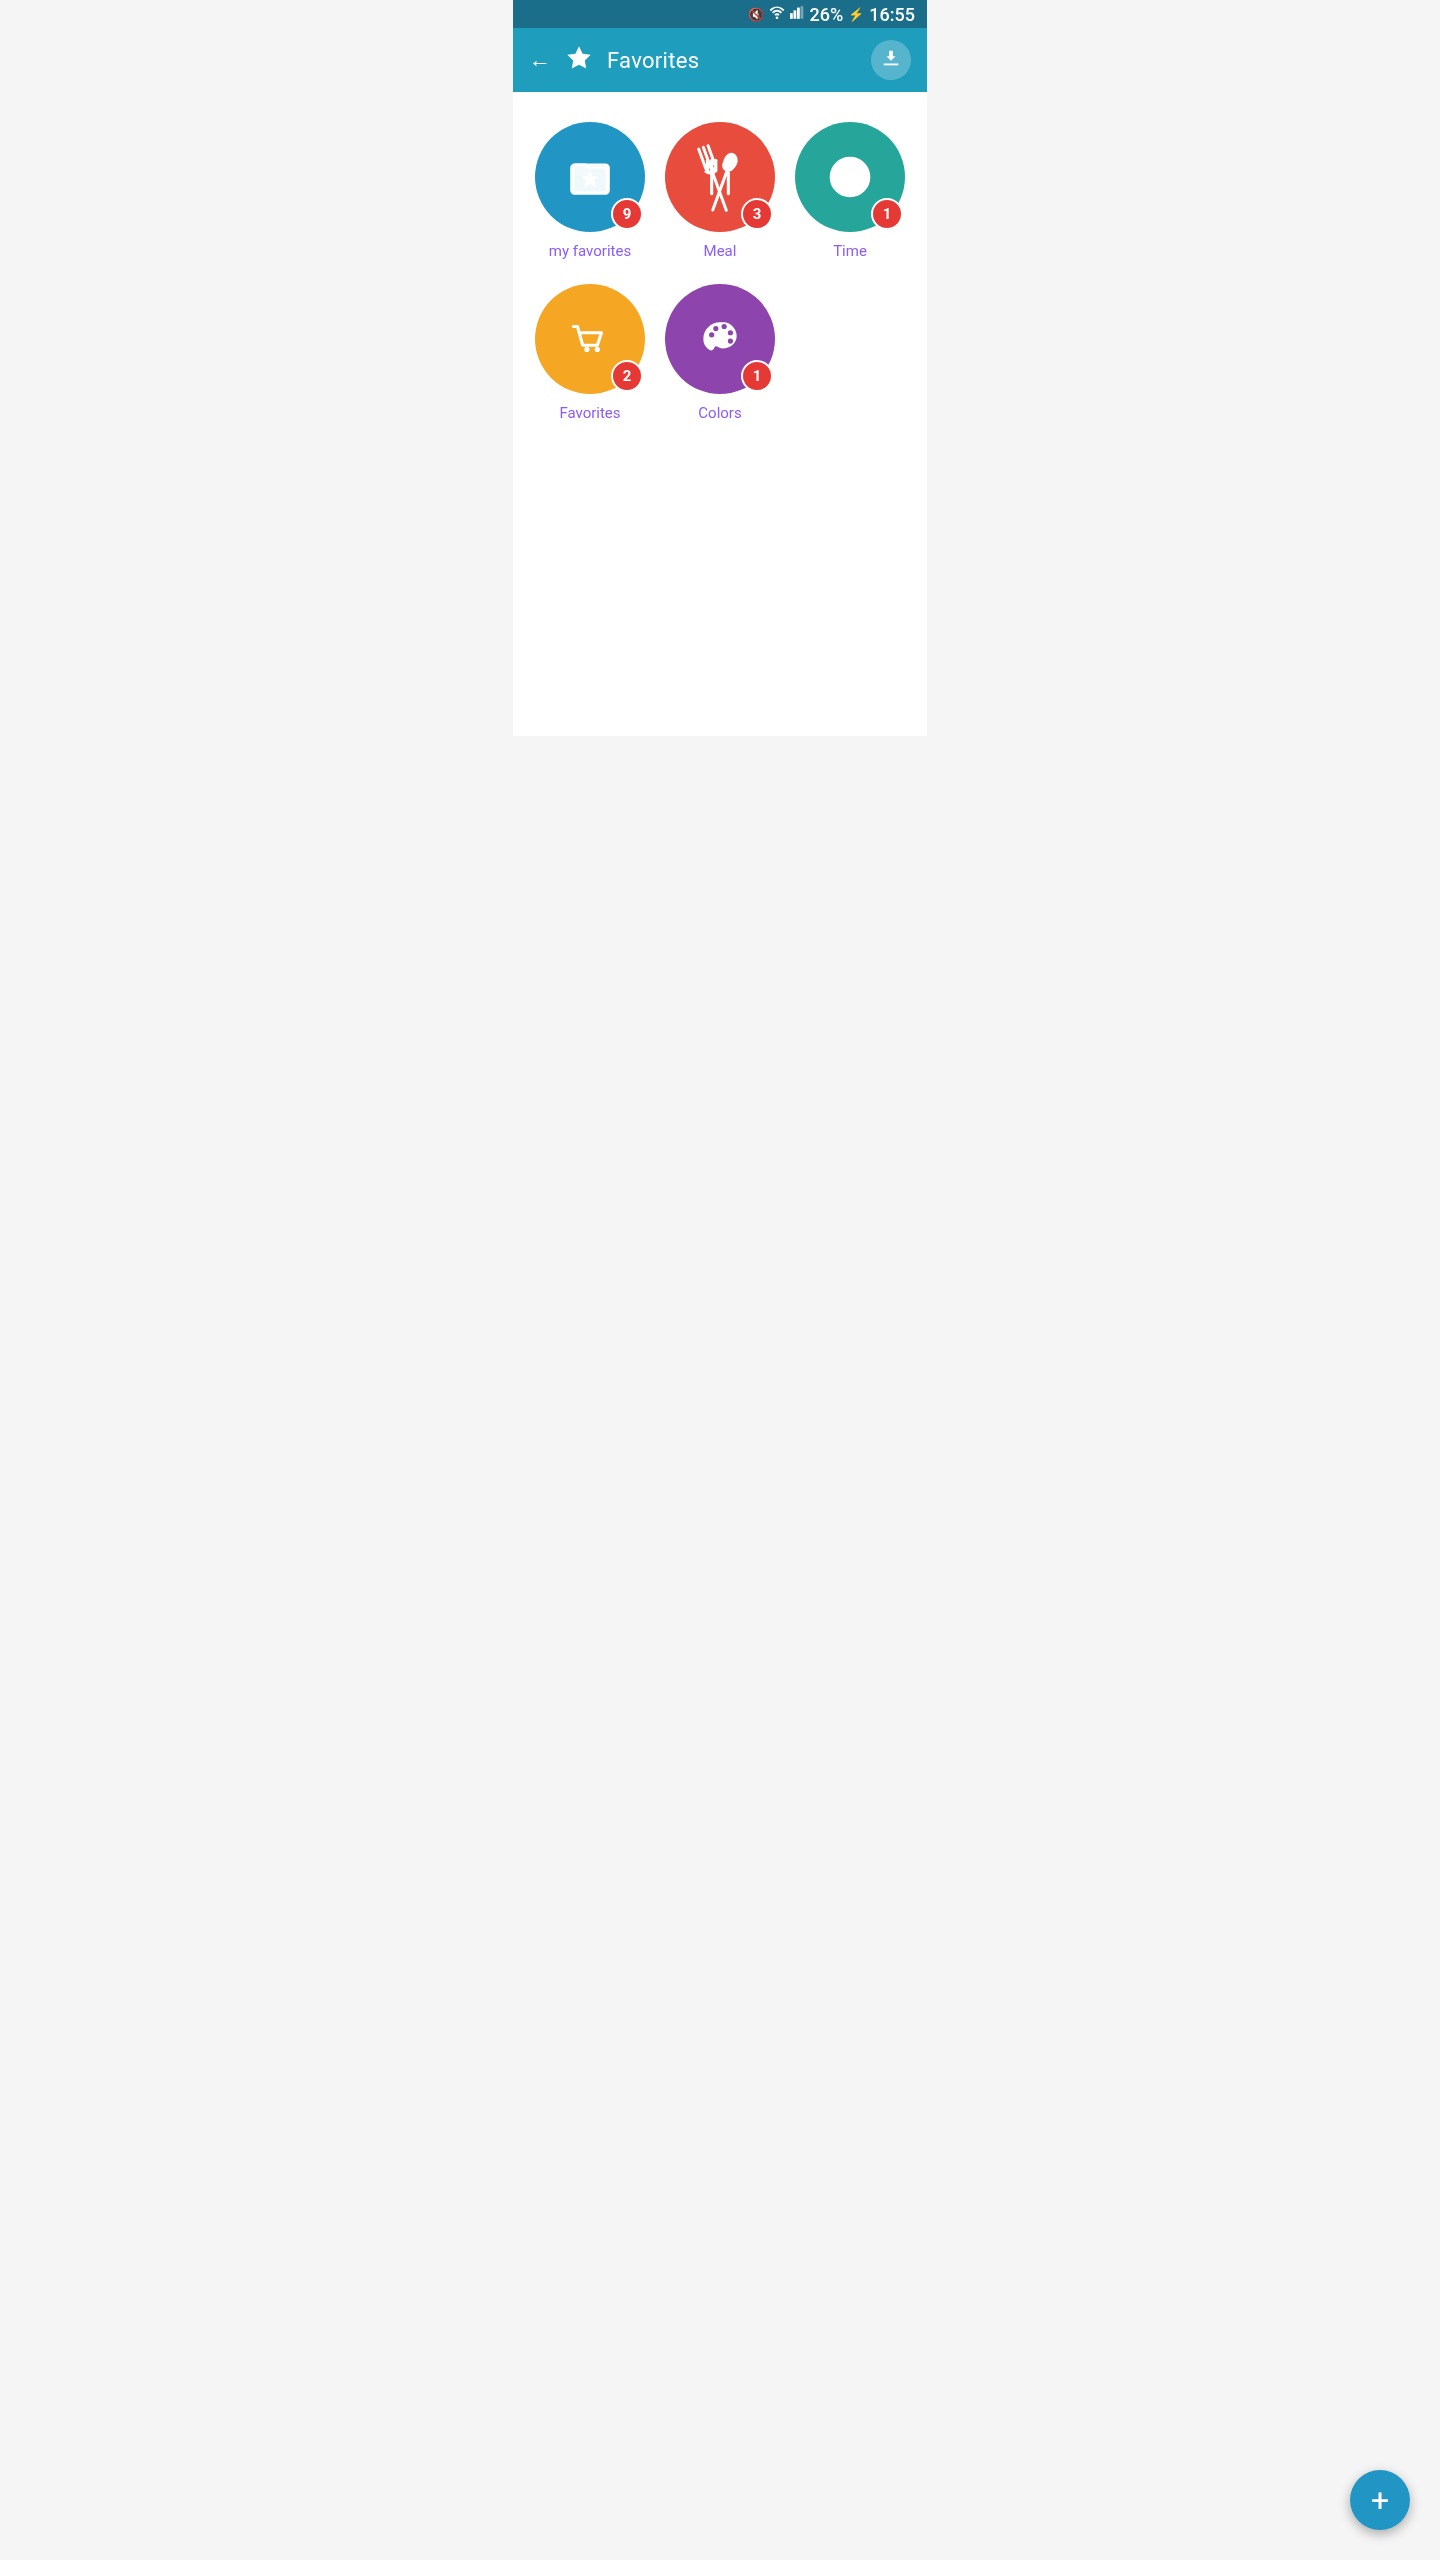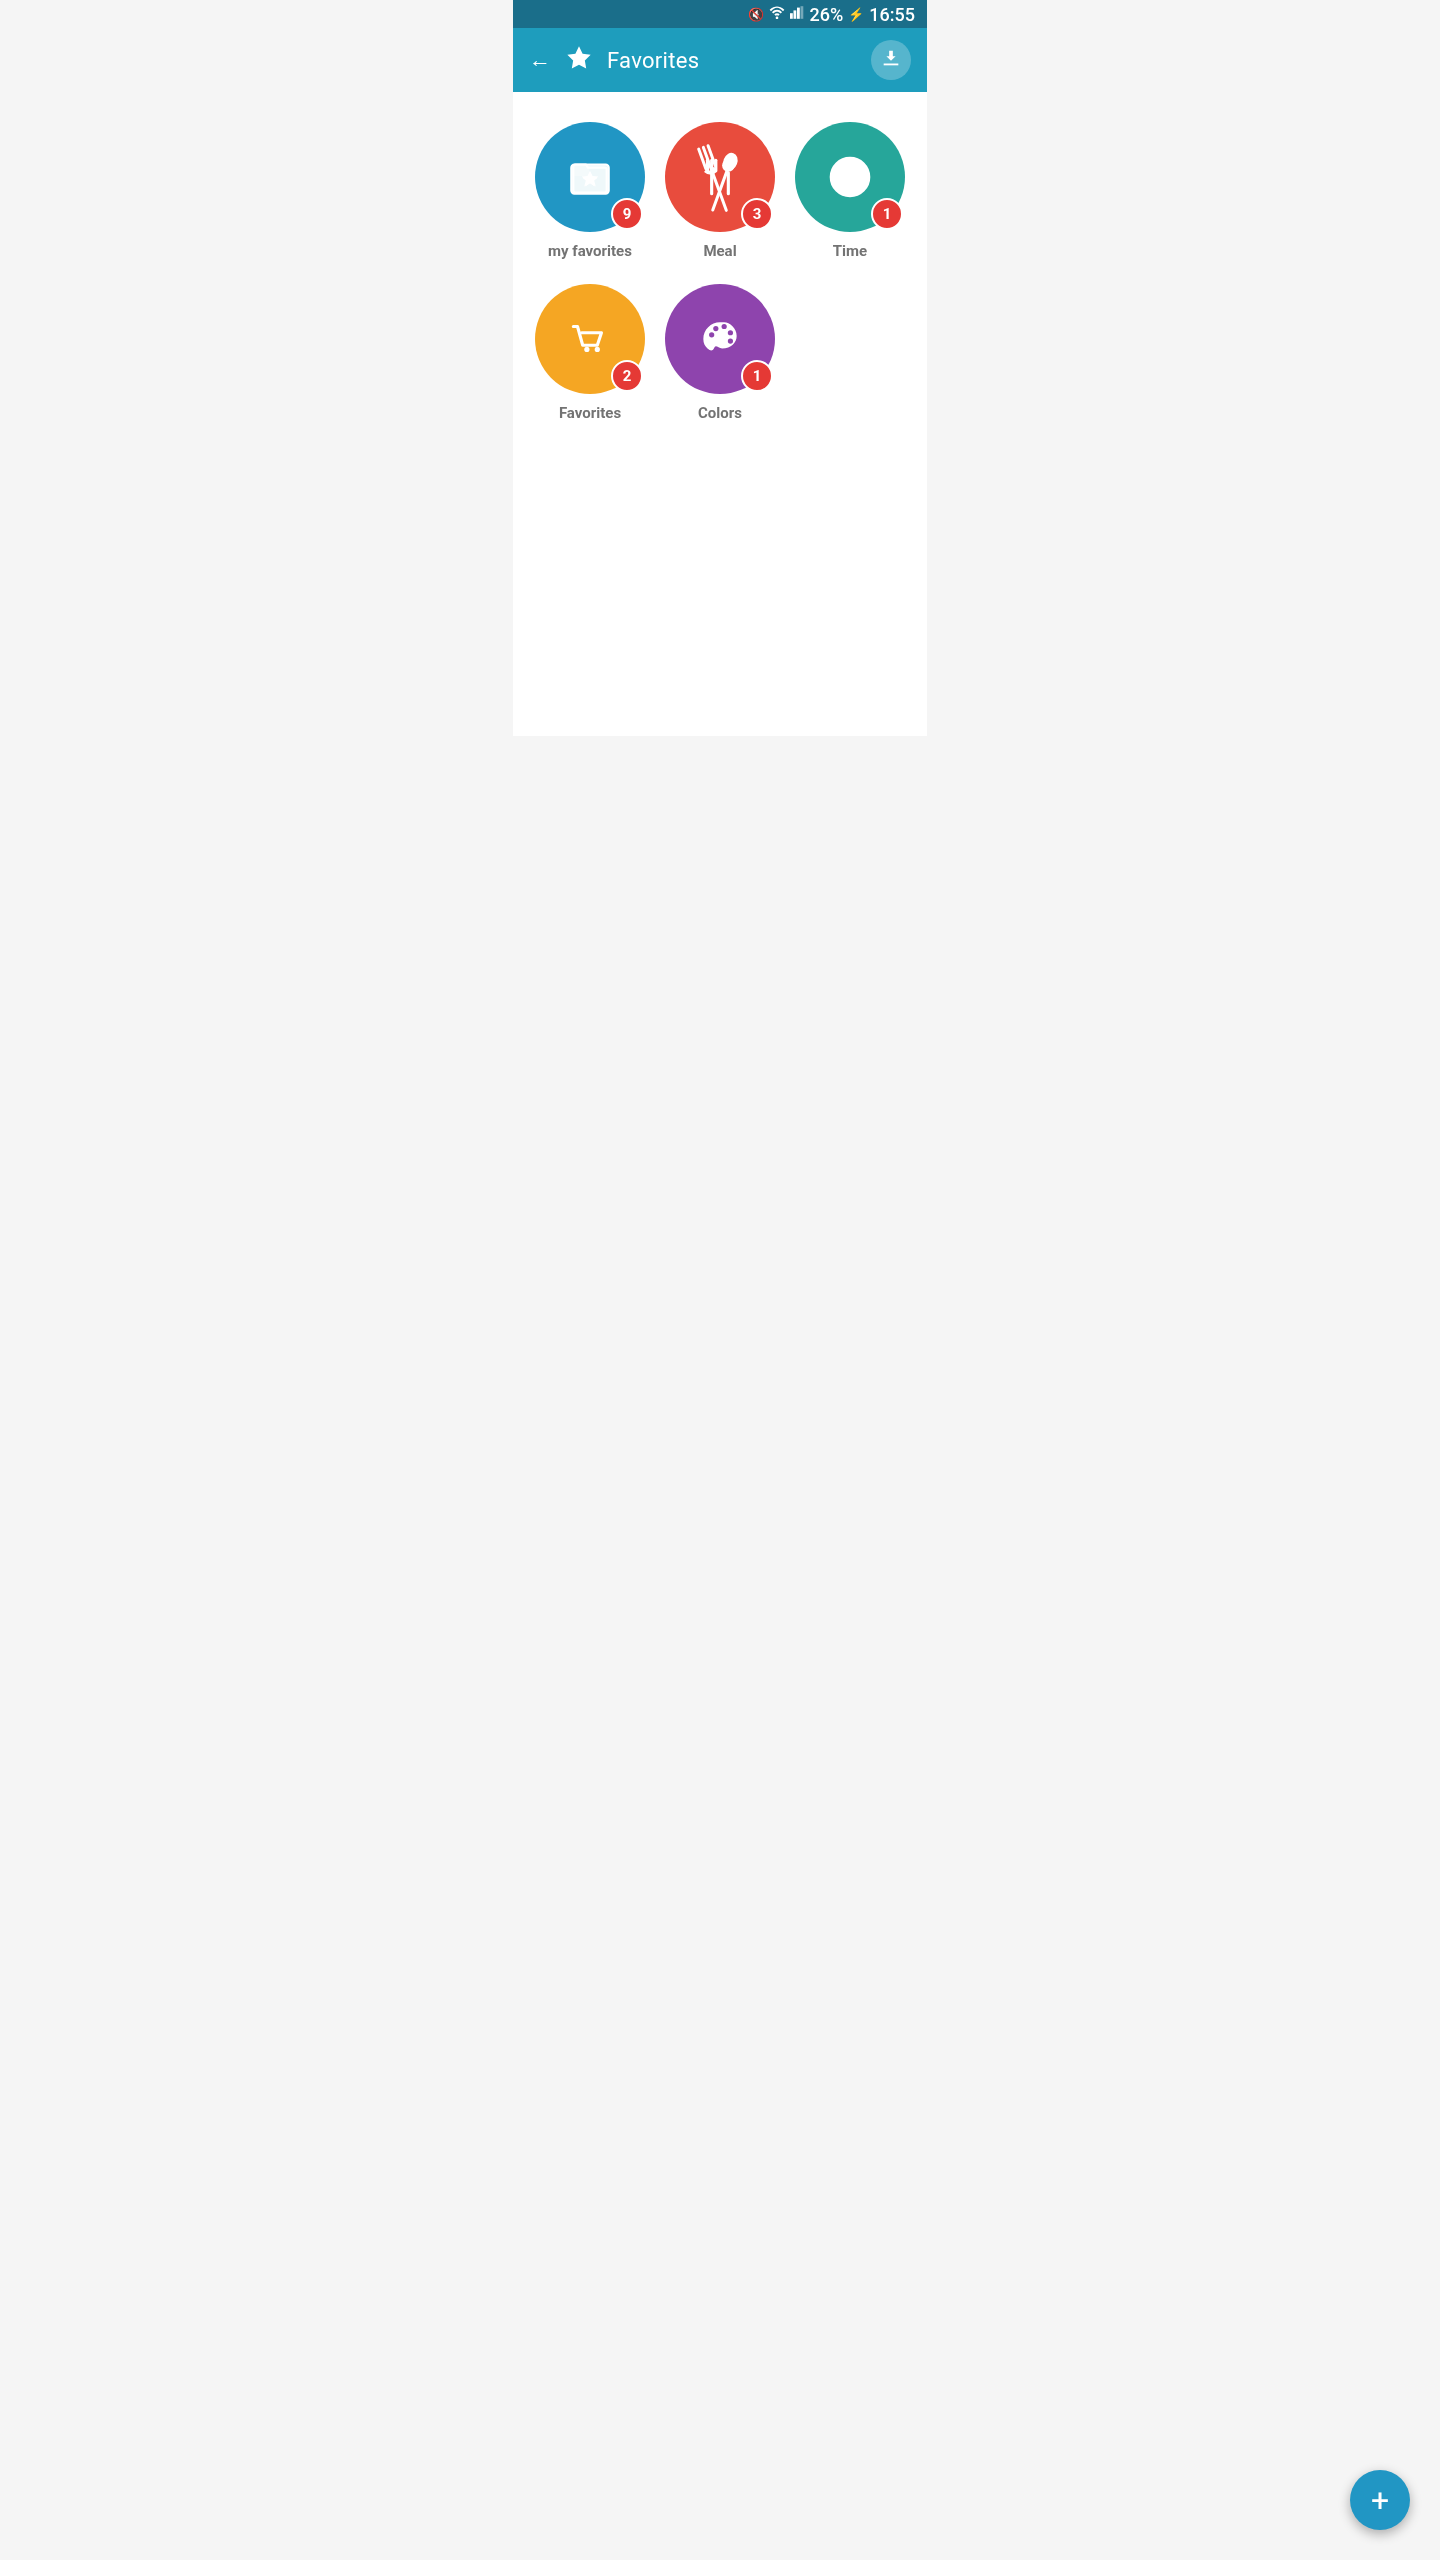--- a/index.html
+++ b/index.html
@@ -128,23 +128,23 @@
       width: 32px;
       height: 32px;
       display: flex;
       align-items: center;
       justify-content: center;
       font-size: 15px;
       font-weight: bold;
       border: 2px solid white;
     }
     .category-label {
-      color: #737373;
+      color: #8b5cf6;
       font-size: 15px;
-      font-weight: 700;
+      font-weight: 400;
       text-align: left;
     }
 
     
     .bg-blue { background: #2196c4; }
     .bg-red { background: #e84c3d; }
     .bg-teal { background: #26a69a; }
     .bg-orange { background: #f5a623; }
     .bg-purple { background: #8e44ad; }
 

